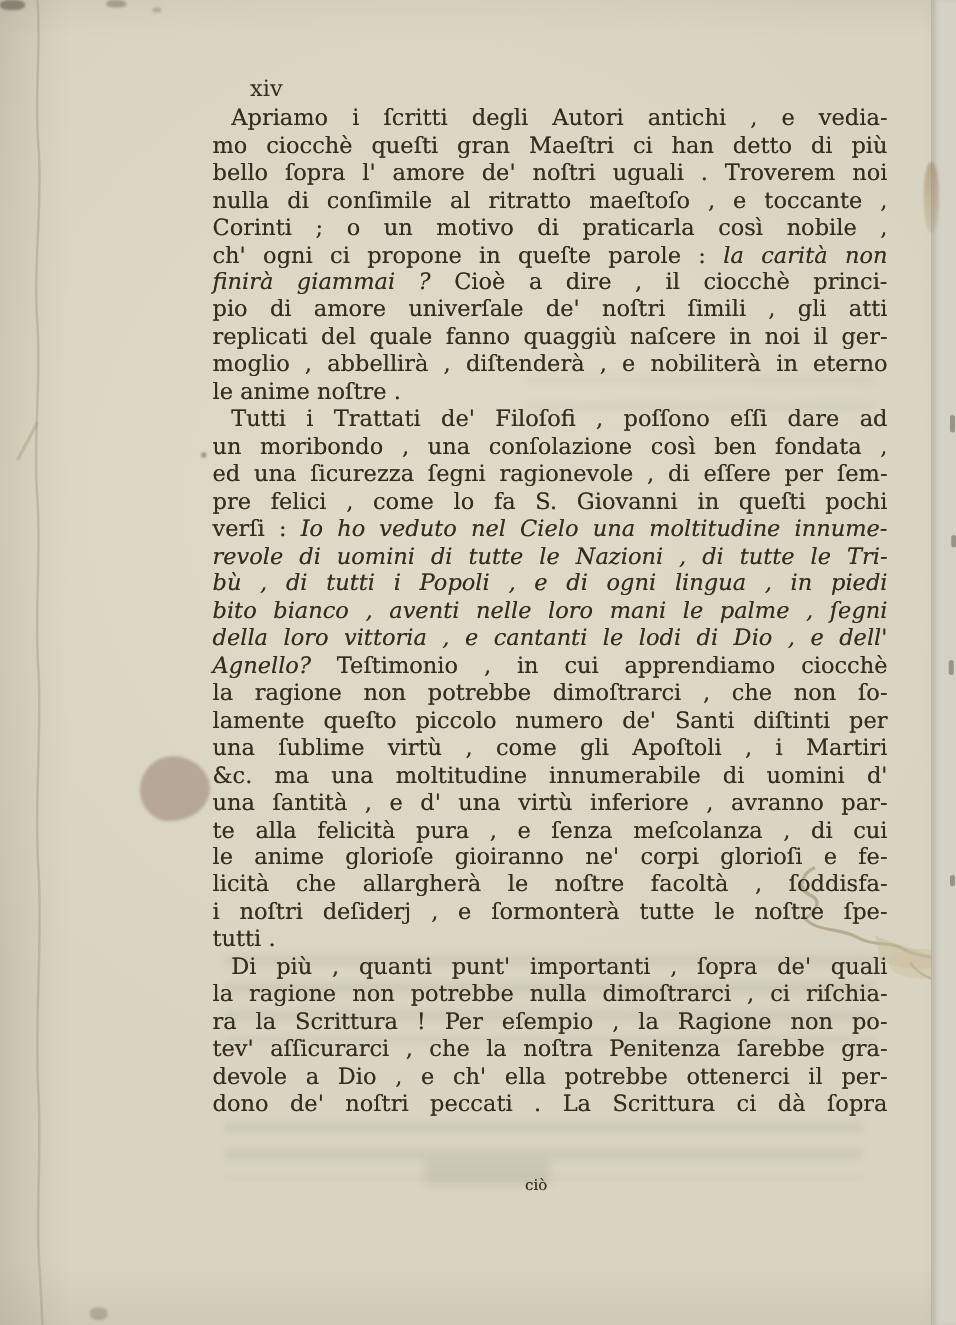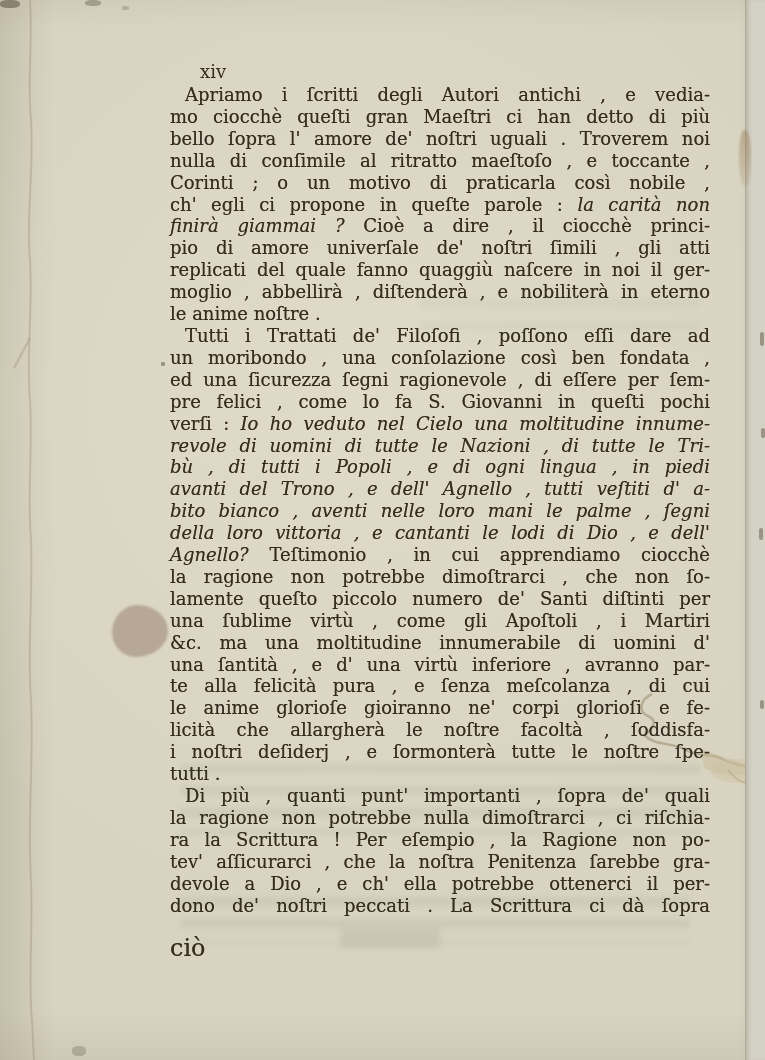--- a/index.html
+++ b/index.html
@@ -19,21 +19,21 @@
     color:var(--ink,#352c20);
   }
   
   .folio{position:absolute;left:200px;top:61px;font-size:18px;line-height:22px;}
   .textblock{position:absolute;left:170px;top:84px;width:540px;font-size:18px;line-height:21.9px;
     text-shadow:0 0 .5px rgba(53,44,32,.65);}
   .line{text-align:justify;text-align-last:justify;}
   .line.nojust{text-align-last:left;}
   .line.indent{text-indent:15px;}
   .line em{}
-  .catchword{position:absolute;left:170px;top:938px;width:518px;text-align:left;font-size:24px;
+  .catchword{position:absolute;left:170px;top:938px;width:518px;text-align:center;font-size:12px;
     line-height:21.9px;text-shadow:0 0 .5px rgba(53,44,32,.65);}
   
   .artifacts-svg{position:absolute;left:0;top:0;width:765px;height:1060px;pointer-events:none;}
   .stain{position:absolute;left:112px;top:605px;width:56px;height:52px;
     background:var(--stain,#b2a190);border-radius:46% 54% 58% 42% / 52% 50% 50% 48%;
     filter:blur(1.3px);opacity:.88;}
   .page-edge{position:absolute;left:745px;top:0;width:20px;height:1060px;
     background:#d4d1c5;border-left:1px solid rgba(110,100,78,.35);
     box-shadow:inset 4px 0 5px -3px rgba(90,80,60,.30);}
   .edge-blotch{position:absolute;left:739px;top:130px;width:12px;height:56px;
@@ -81,34 +81,33 @@
   <div class="mark" style="left:161px;top:362px;width:4px;height:4px;"></div>
   <div class="mark" style="left:72px;top:1046px;width:14px;height:10px;opacity:.5;"></div>
 
   <div class="folio">xiv</div>
   <div class="textblock">
       <div class="line indent"><span>Apriamo i ſcritti degli Autori antichi , e vedia-</span></div>
       <div class="line"><span>mo ciocchè queſti gran Maeſtri ci han detto di più</span></div>
       <div class="line"><span>bello ſopra l' amore de' noſtri uguali . Troverem noi</span></div>
       <div class="line"><span>nulla di conſimile al ritratto maeſtoſo , e toccante ,</span></div>
       <div class="line"><span>Corinti ; o un motivo di praticarla così nobile ,</span></div>
-      <div class="line"><span>ch' egli ci propone in queſte parole : </span><em>la carità non</em></div>
+      <div class="line"><span>ch' ogni ci propone in queſte parole : </span><em>la carità non</em></div>
       <div class="line"><em>finirà giammai ? </em><span>Cioè a dire , il ciocchè princi-</span></div>
       <div class="line"><span>pio di amore univerſale de' noſtri ſimili , gli atti</span></div>
       <div class="line"><span>replicati del quale fanno quaggiù naſcere in noi il ger-</span></div>
       <div class="line"><span>moglio , abbellirà , diſtenderà , e nobiliterà in eterno</span></div>
       <div class="line nojust"><span>le anime noſtre .</span></div>
       <div class="line indent"><span>Tutti i Trattati de' Filoſofi , poſſono eſſi dare ad</span></div>
       <div class="line"><span>un moribondo , una conſolazione così ben fondata ,</span></div>
       <div class="line"><span>ed una ſicurezza ſegni ragionevole , di eſſere per ſem-</span></div>
       <div class="line"><span>pre felici , come lo fa S. Giovanni in queſti pochi</span></div>
       <div class="line"><span>verſi : </span><em>Io ho veduto nel Cielo una moltitudine innume-</em></div>
       <div class="line"><em>revole di uomini di tutte le Nazioni , di tutte le Tri-</em></div>
       <div class="line"><em>bù , di tutti i Popoli , e di ogni lingua , in piedi</em></div>
-      <div class="line"><em>avanti del Trono , e dell' Agnello , tutti veſtiti d' a-</em></div>
       <div class="line"><em>bito bianco , aventi nelle loro mani le palme , ſegni</em></div>
       <div class="line"><em>della loro vittoria , e cantanti le lodi di Dio , e dell'</em></div>
       <div class="line"><em>Agnello? </em><span>Teſtimonio , in cui apprendiamo ciocchè</span></div>
       <div class="line"><span>la ragione non potrebbe dimoſtrarci , che non ſo-</span></div>
       <div class="line"><span>lamente queſto piccolo numero de' Santi diſtinti per</span></div>
       <div class="line"><span>una ſublime virtù , come gli Apoſtoli , i Martiri</span></div>
       <div class="line"><span>&amp;c. ma una moltitudine innumerabile di uomini d'</span></div>
       <div class="line"><span>una ſantità , e d' una virtù inferiore , avranno par-</span></div>
       <div class="line"><span>te alla felicità pura , e ſenza meſcolanza , di cui</span></div>
       <div class="line"><span>le anime glorioſe gioiranno ne' corpi glorioſi e fe-</span></div>

